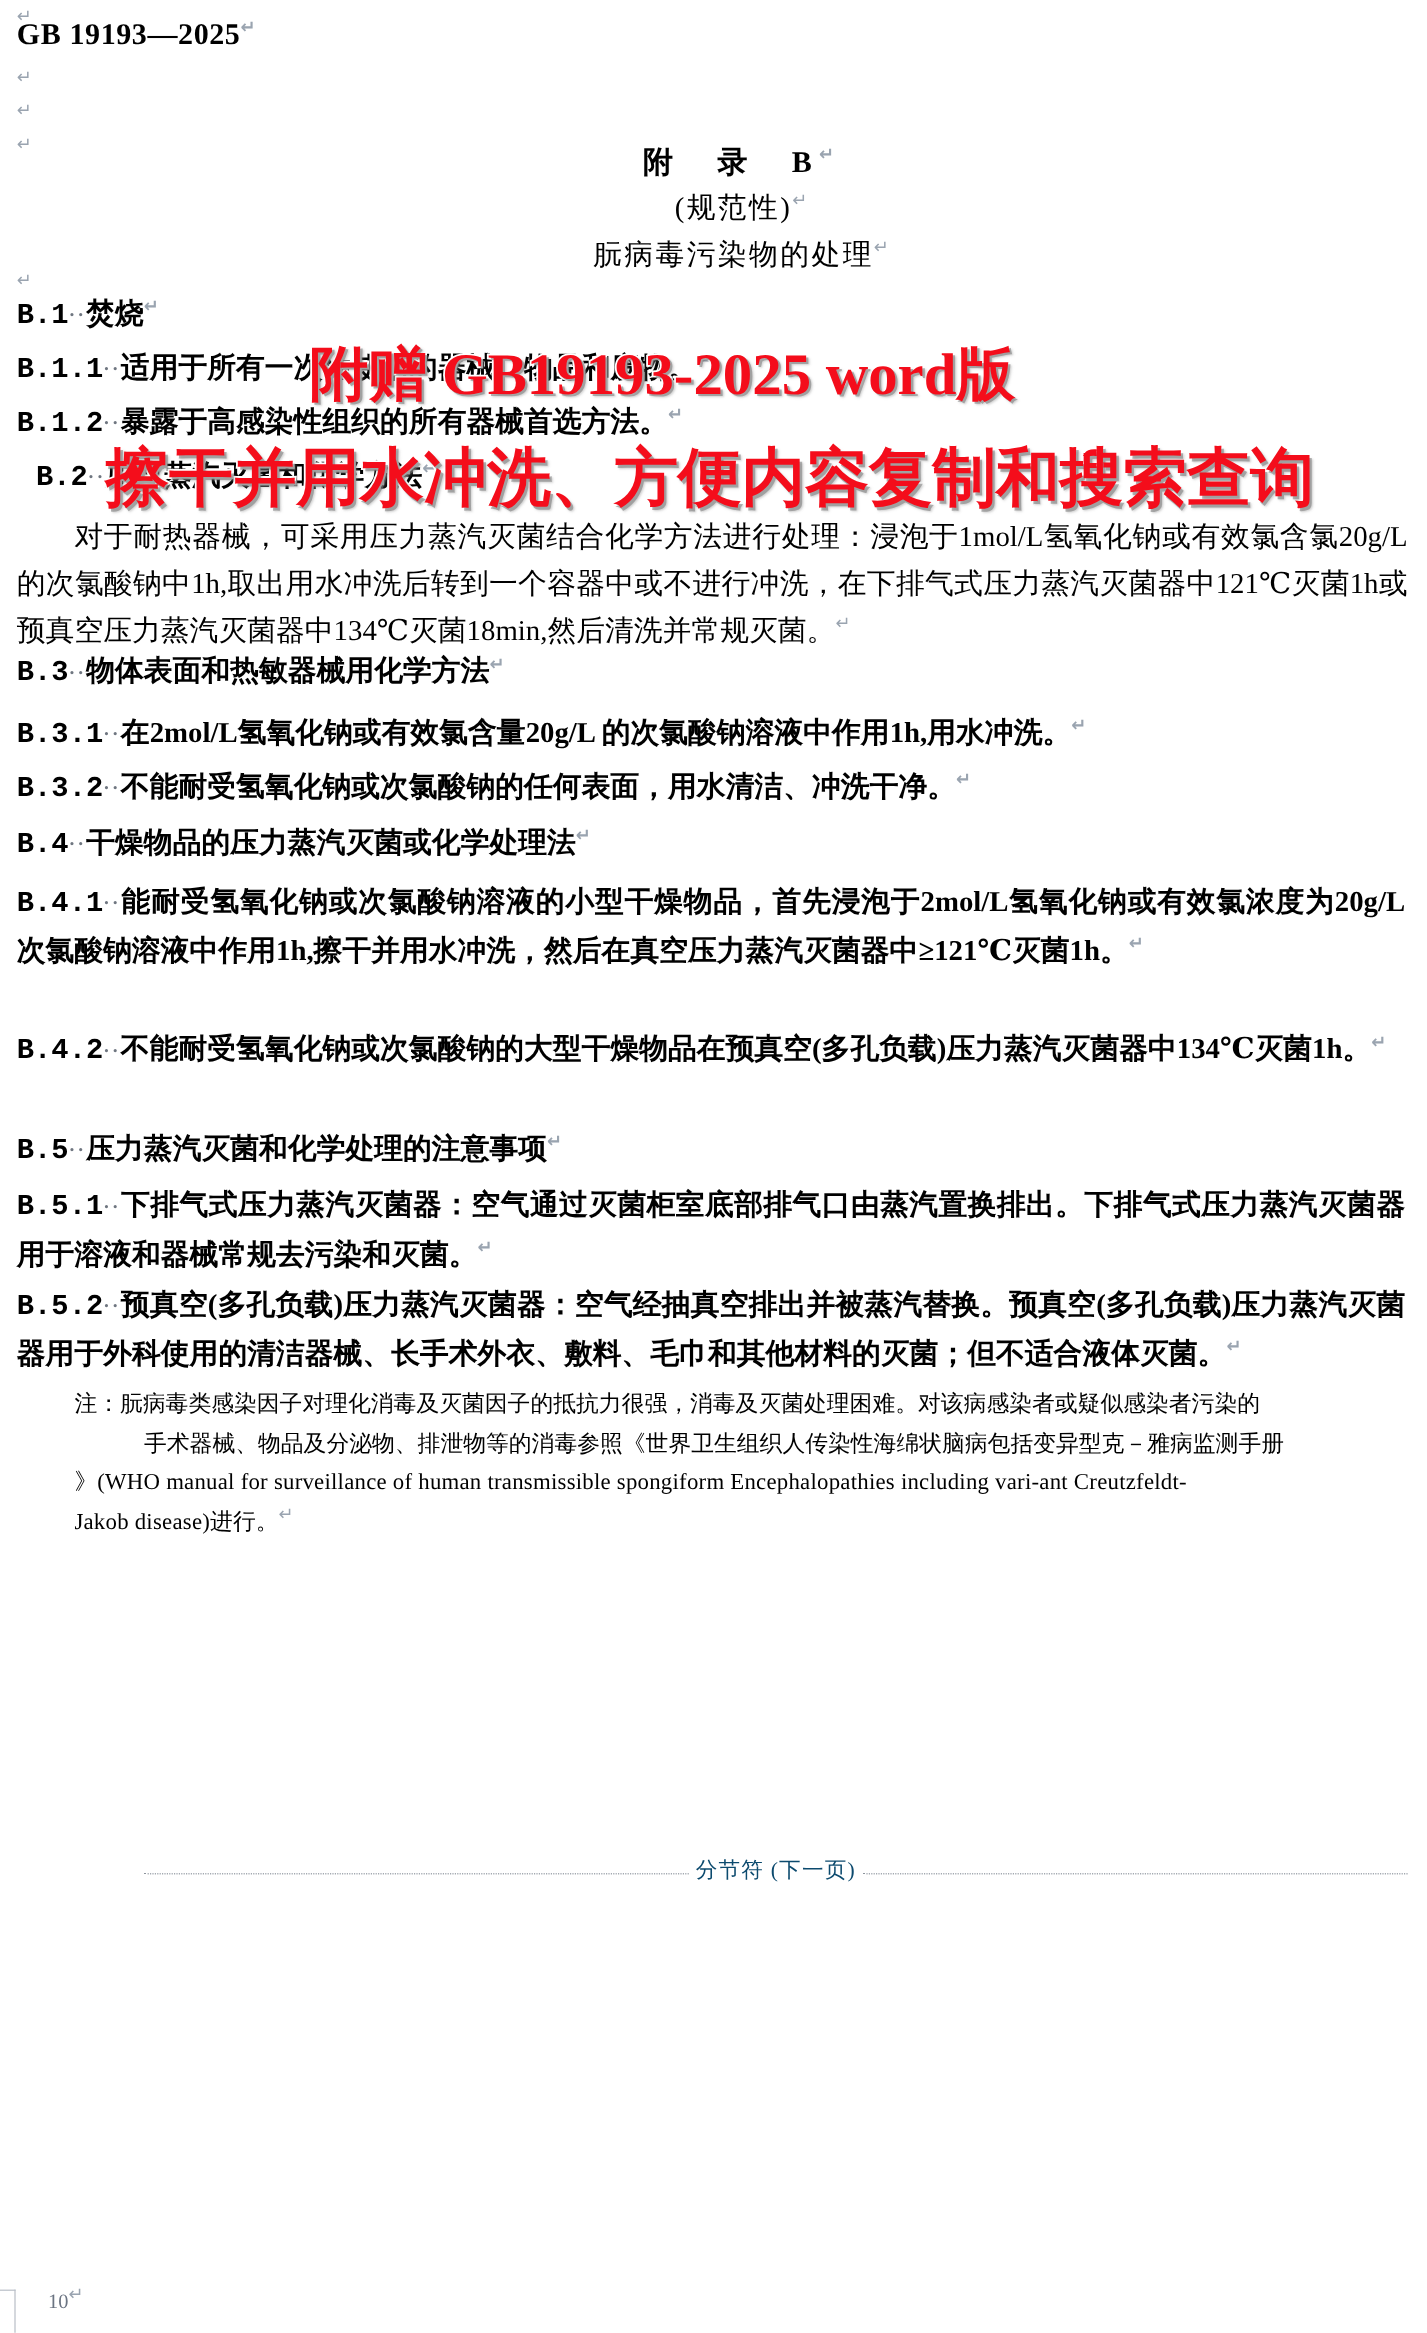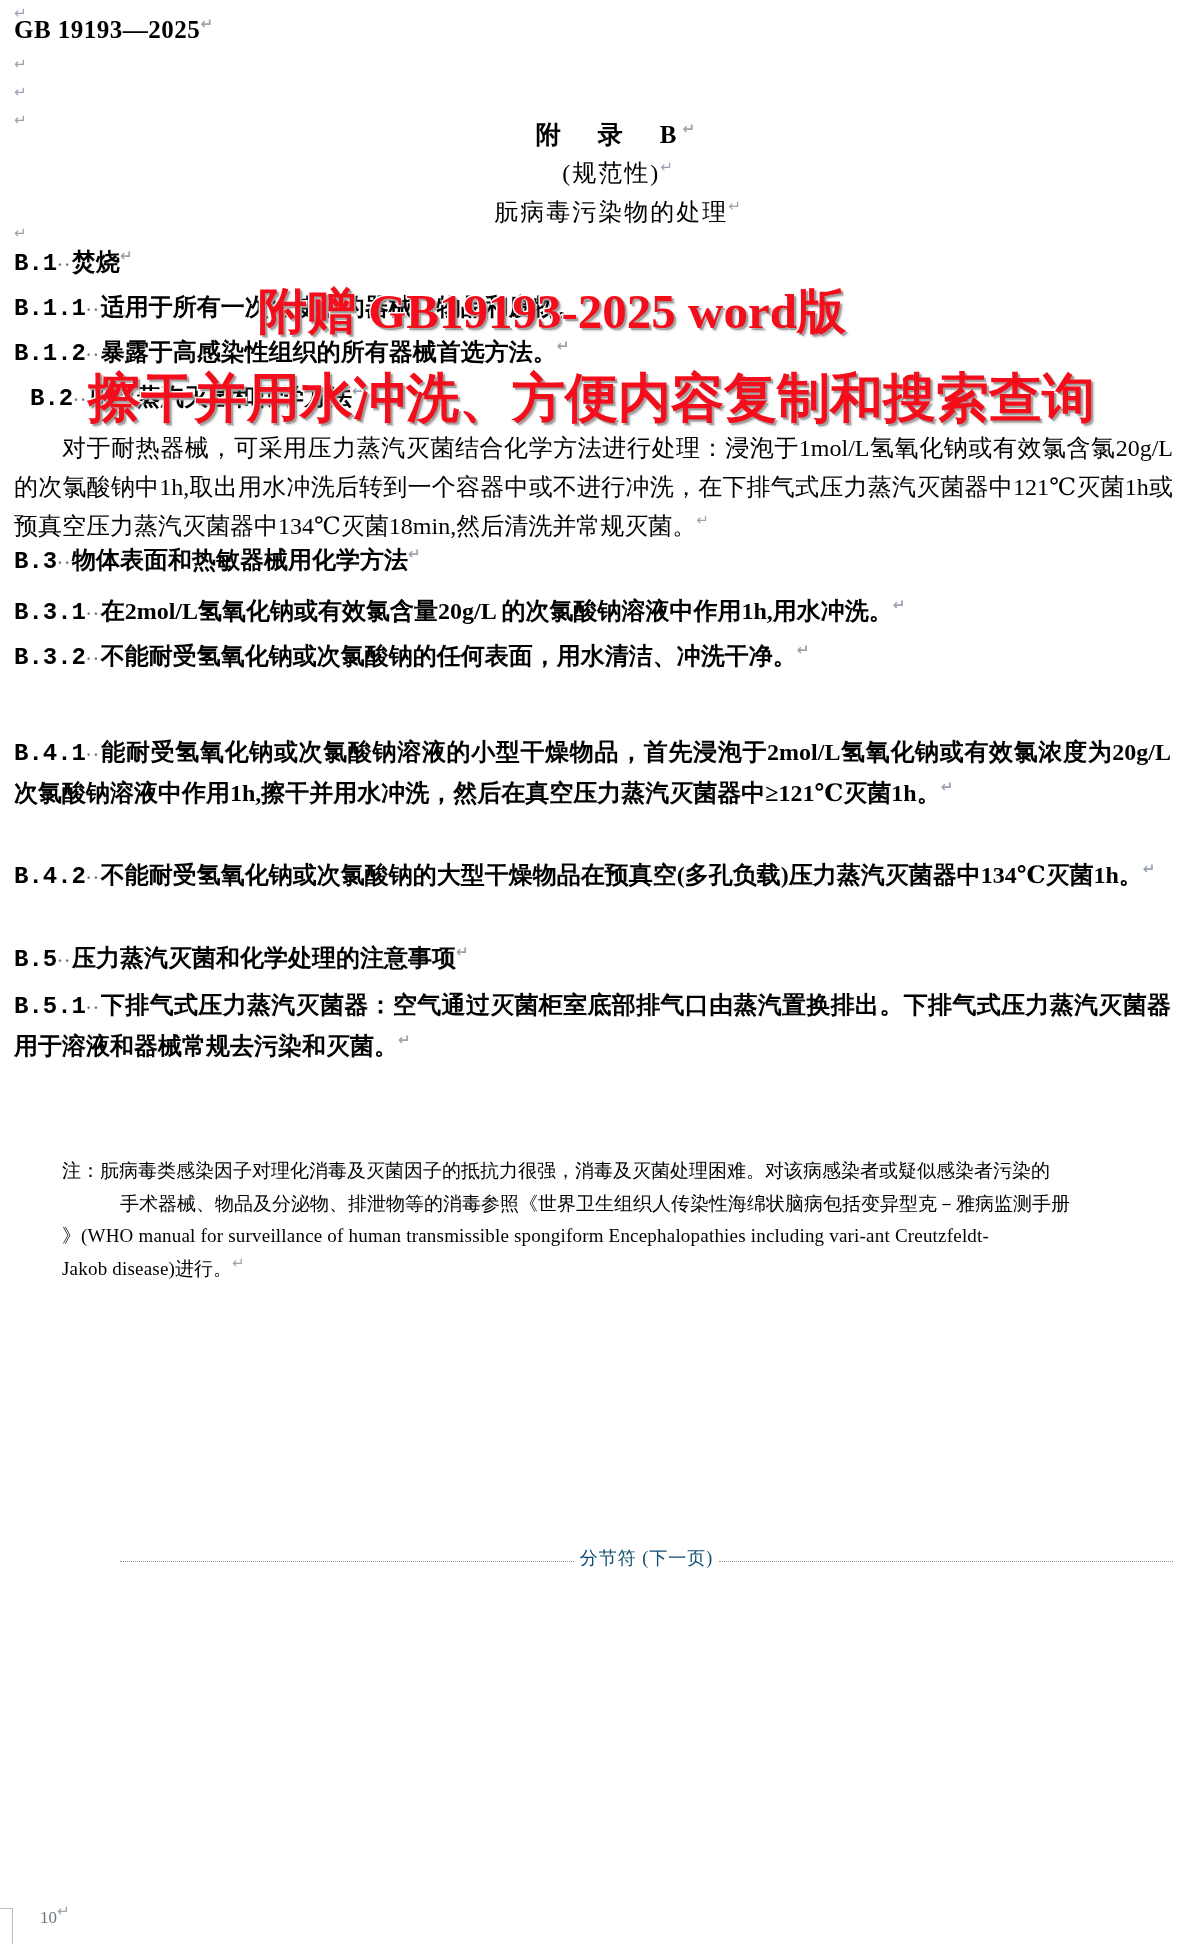--- a/index.html
+++ b/index.html
@@ -234,37 +234,43 @@
   </div>
 
   <div class="clause heading" style="top:592px;">
     <span class="num">B.3.1</span><span class="dotsep">··</span><span class="body">在2mol/L氢氧化钠或有效氯含量20g/L 的次氯酸钠溶液中作用1h,用水冲洗。</span><span class="pilcrow">↵</span>
   </div>
 
   <div class="clause heading" style="top:637px;">
     <span class="num">B.3.2</span><span class="dotsep">··</span><span class="body">不能耐受氢氧化钠或次氯酸钠的任何表面，用水清洁、冲洗干净。</span><span class="pilcrow">↵</span>
   </div>
 
+  <div class="clause heading" style="top:684px;">
+    <span class="num">B.4</span><span class="dotsep">··</span><span class="body">干燥物品的压力蒸汽灭菌或化学处理法</span><span class="pilcrow">↵</span>
+  </div>
 
   <div class="clause heading" style="top:733px;">
     <span class="num">B.4.1</span><span class="dotsep">··</span><span class="body">能耐受氢氧化钠或次氯酸钠溶液的小型干燥物品，首先浸泡于2mol/L氢氧化钠或有效氯浓度为20g/L 次氯酸钠溶液中作用1h,擦干并用水冲洗，然后在真空压力蒸汽灭菌器中≥121℃灭菌1h。</span><span class="pilcrow">↵</span>
   </div>
 
   <div class="clause heading" style="top:856px;">
     <span class="num">B.4.2</span><span class="dotsep">··</span><span class="body">不能耐受氢氧化钠或次氯酸钠的大型干燥物品在预真空(多孔负载)压力蒸汽灭菌器中134℃灭菌1h。</span><span class="pilcrow">↵</span>
   </div>
 
   <div class="clause heading" style="top:939px;">
     <span class="num">B.5</span><span class="dotsep">··</span><span class="body">压力蒸汽灭菌和化学处理的注意事项</span><span class="pilcrow">↵</span>
   </div>
 
   <div class="clause heading" style="top:986px;">
     <span class="num">B.5.1</span><span class="dotsep">··</span><span class="body">下排气式压力蒸汽灭菌器：空气通过灭菌柜室底部排气口由蒸汽置换排出。下排气式压力蒸汽灭菌器用于溶液和器械常规去污染和灭菌。</span><span class="pilcrow">↵</span>
   </div>
 
+  <div class="clause heading" style="top:1069px;">
+    <span class="num">B.5.2</span><span class="dotsep">··</span><span class="body">预真空(多孔负载)压力蒸汽灭菌器：空气经抽真空排出并被蒸汽替换。预真空(多孔负载)压力蒸汽灭菌器用于外科使用的清洁器械、长手术外衣、敷料、毛巾和其他材料的灭菌；但不适合液体灭菌。</span><span class="pilcrow">↵</span>
+  </div>
 
   <div class="note-block" style="top:1155px;">
     <div class="note-first"><span class="note-label">注：</span><span>朊病毒类感染因子对理化消毒及灭菌因子的抵抗力很强，消毒及灭菌处理困难。对该病感染者或疑似感染者污染的</span></div>
     <div class="note-cont"><span>手术器械、物品及分泌物、排泄物等的消毒参照《世界卫生组织人传染性海绵状脑病包括变异型克－雅病监测手册</span></div>
     <div class="note-cont" style="padding-left:0;"><span>》</span><span class="note-en">(WHO manual for surveillance of human transmissible spongiform Encephalopathies including vari-ant Creutzfeldt-</span></div>
     <div style="padding-left:0;"><span class="note-en">Jakob disease)</span><span>进行。</span><span class="pilcrow">↵</span></div>
   </div>
 
   <div class="section-break">
     <span class="rule"></span>

